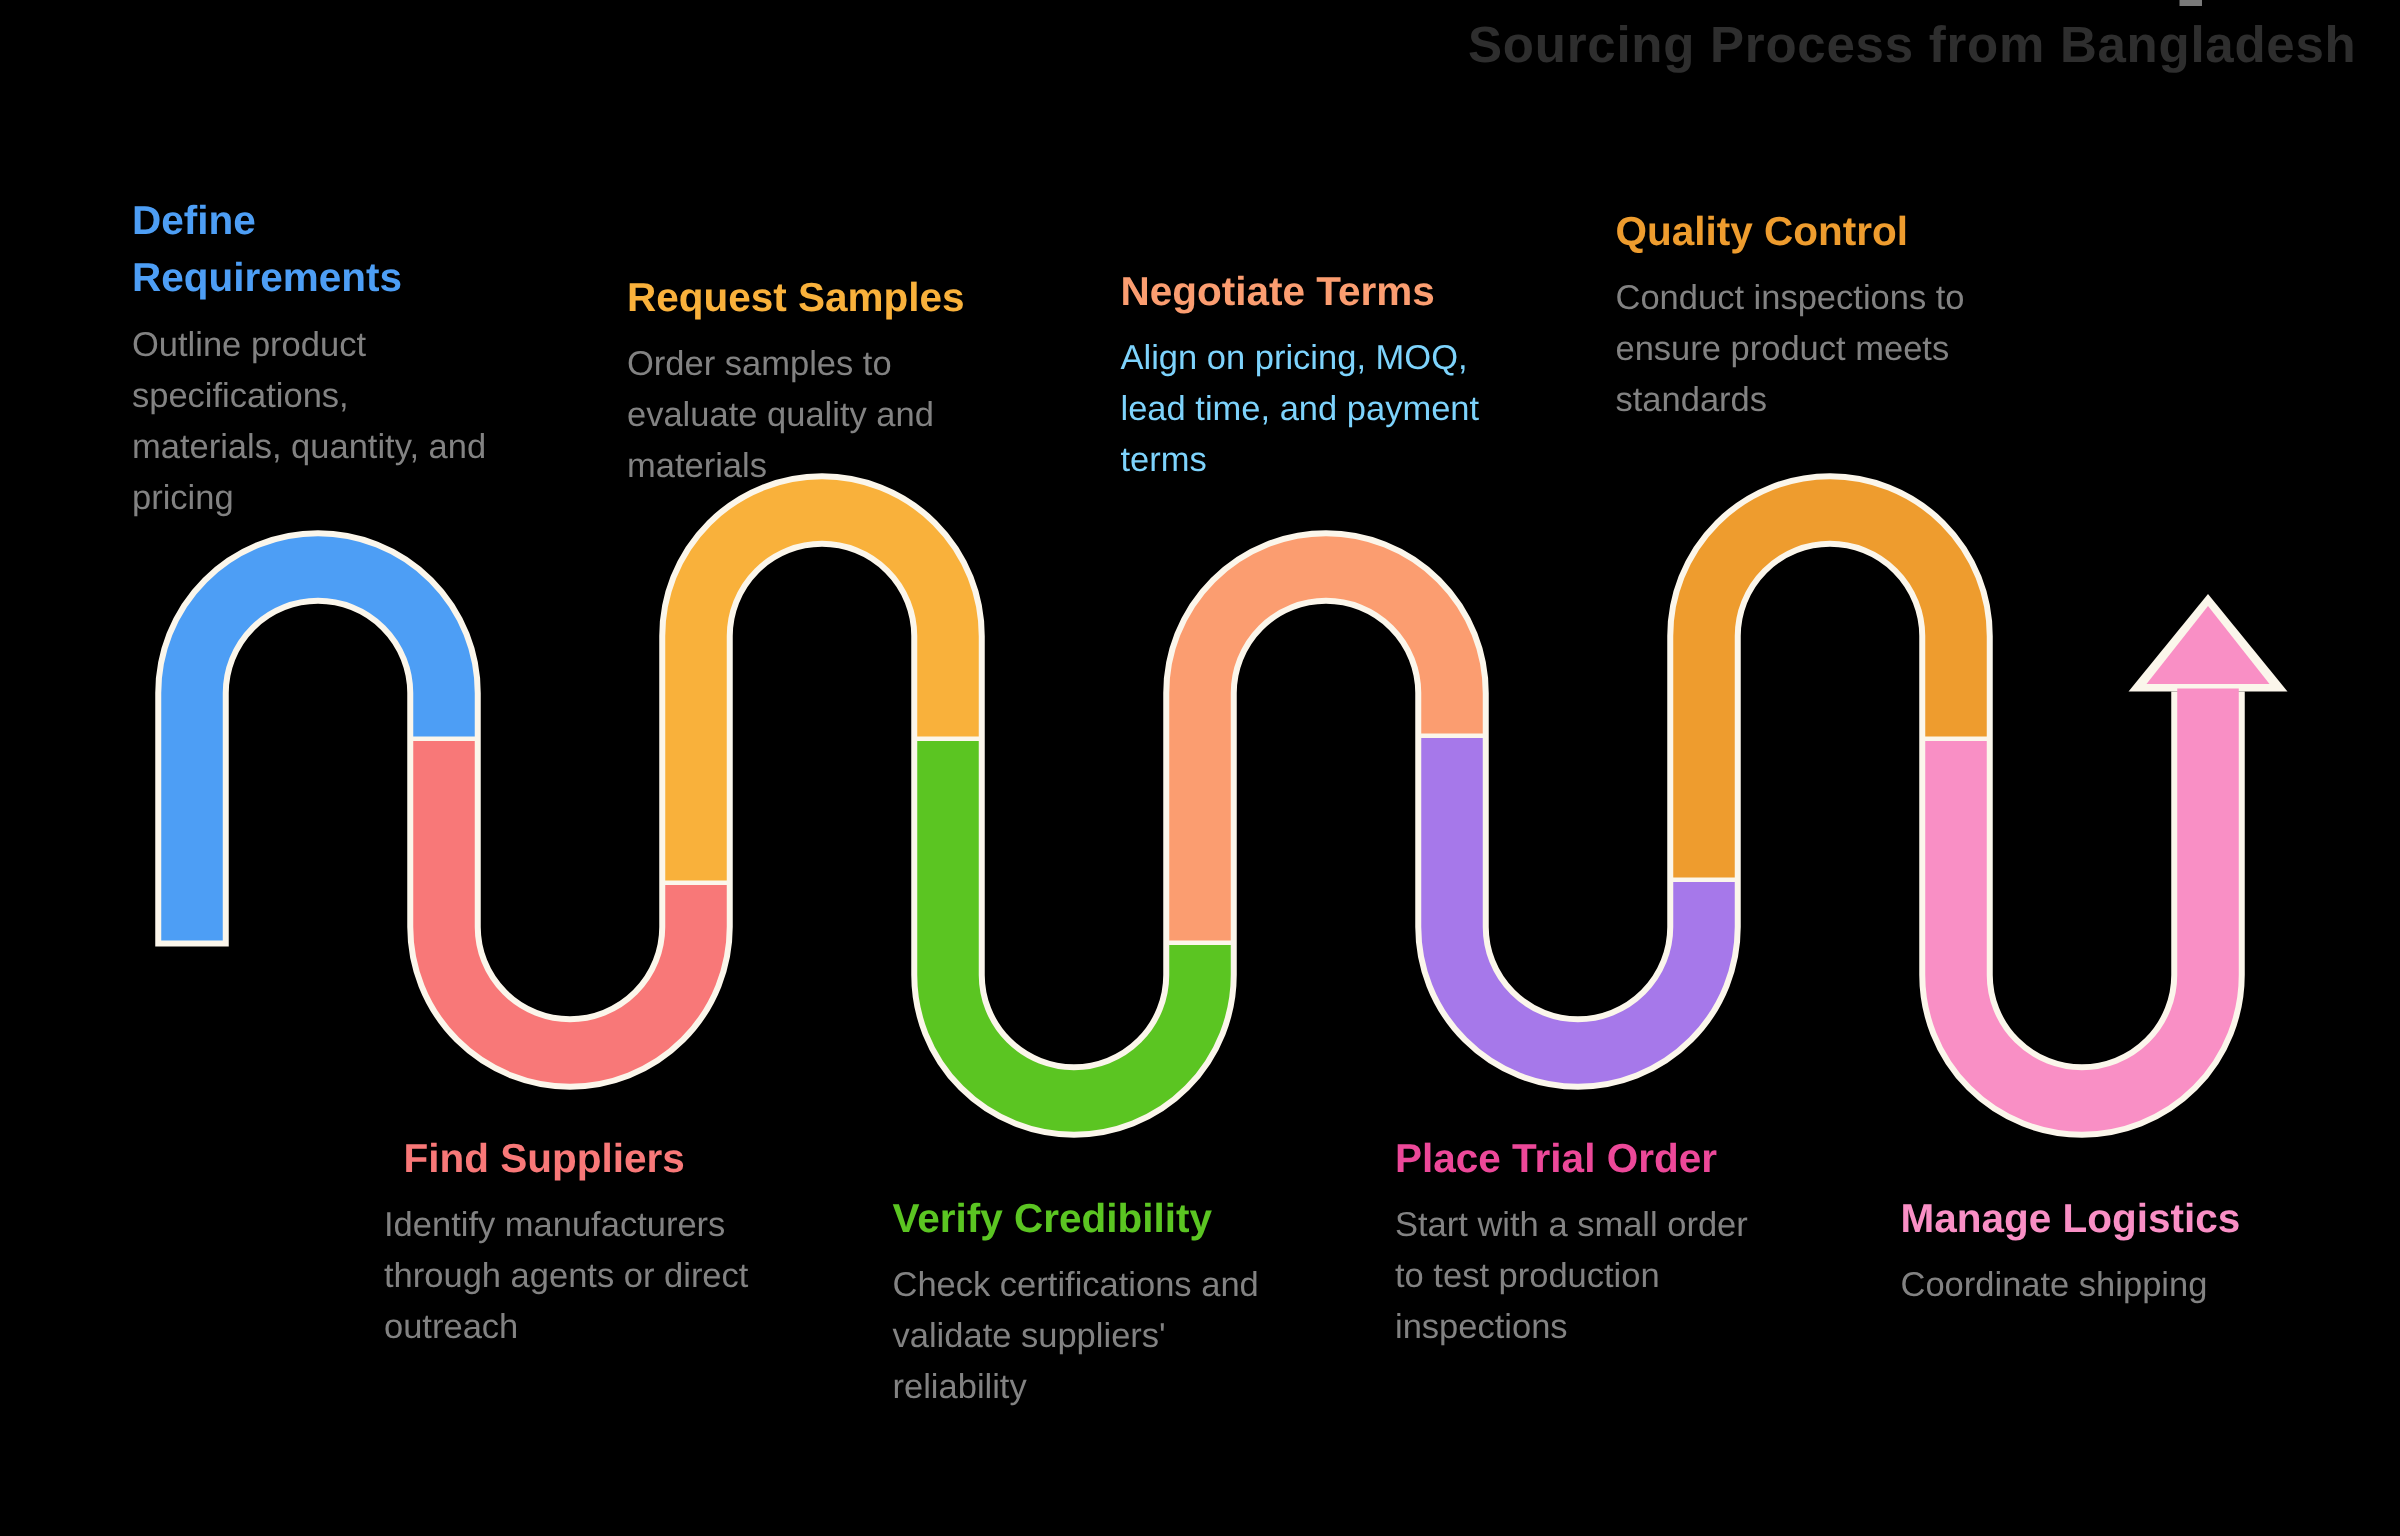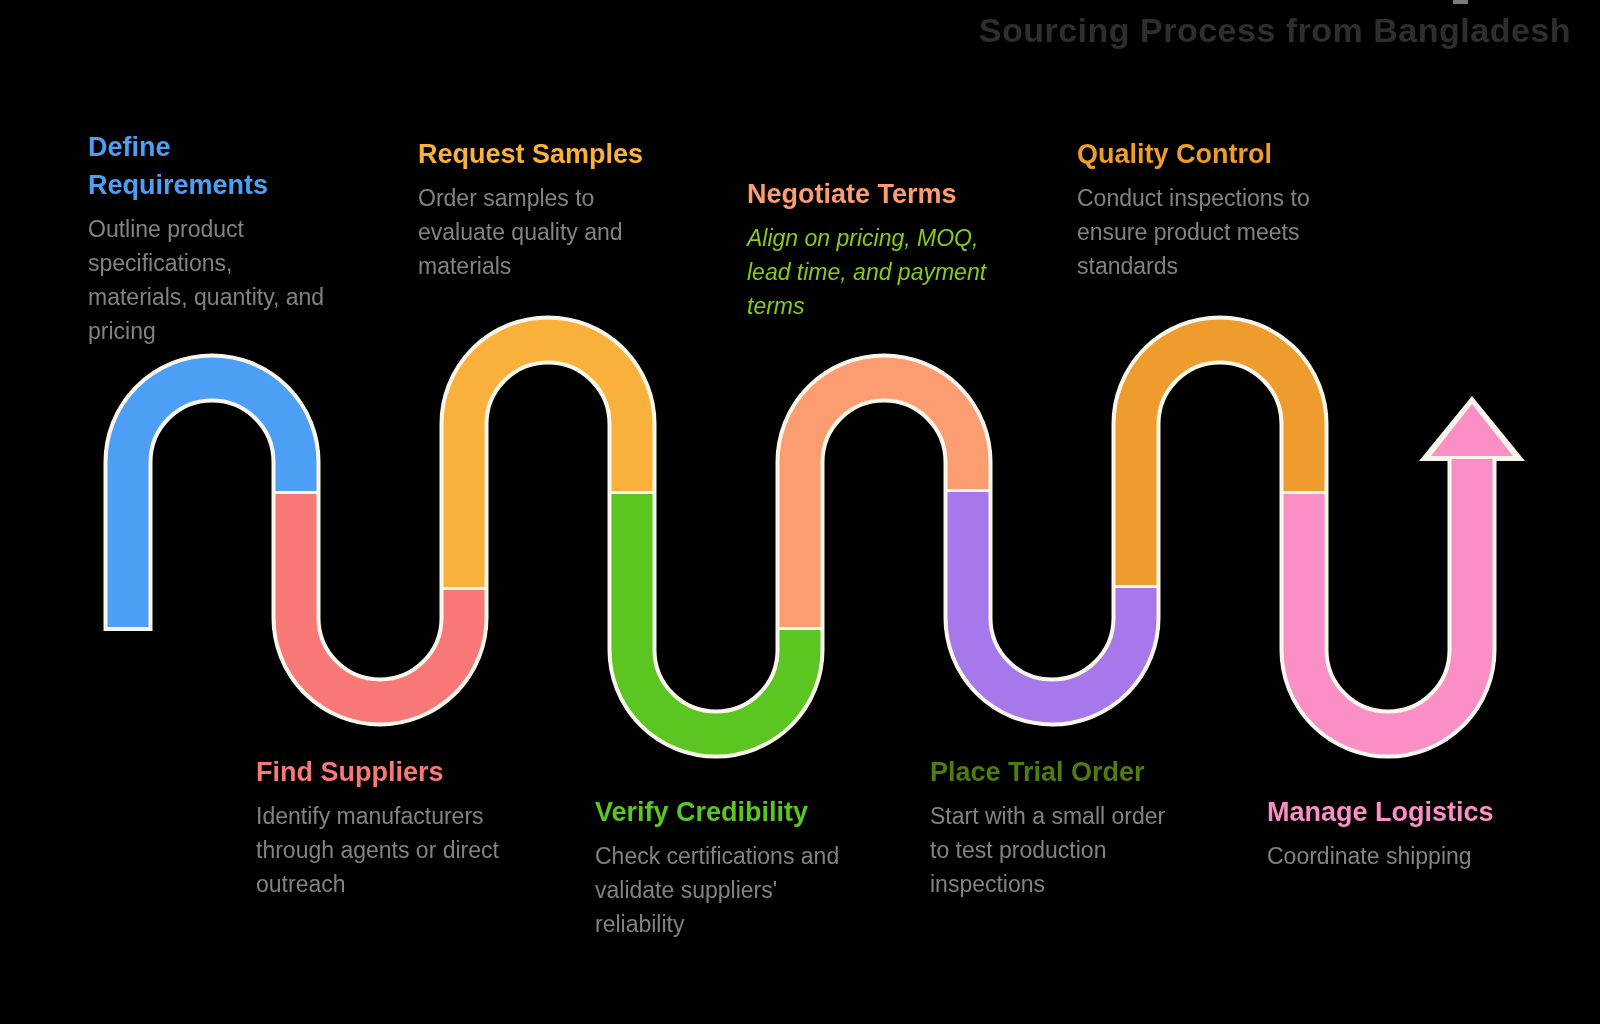--- a/index.html
+++ b/index.html
@@ -58,66 +58,66 @@
   <h2 style="color: rgb(77, 158, 245);">Define Requirements</h2>
   <div class="desc" style="color: rgb(130, 130, 130);">
     <div>Outline product</div>
     <div>specifications,</div>
     <div>materials, quantity, and</div>
     <div>pricing</div>
   </div>
 </div>
 
 <div class="step pos-request">
-  <h2 style="color: rgb(249, 177, 59);">Request Samples</h2>
+  <h2 style="color: rgb(249, 177, 59); margin-top: 44px;">Request Samples</h2>
   <div class="desc" style="color: rgb(130, 130, 130);">
     <div>Order samples to</div>
     <div>evaluate quality and</div>
     <div>materials</div>
   </div>
 </div>
 
 <div class="step pos-negotiate">
   <h2 style="color: rgb(251, 157, 112);">Negotiate Terms</h2>
-  <div class="desc" style="color: #84cc16; font-style: italic;">
+  <div class="desc" style="color: #7dd3fc;">
     <div>Align on pricing, MOQ,</div>
     <div>lead time, and payment</div>
     <div>terms</div>
   </div>
 </div>
 
 <div class="step pos-quality">
   <h2 style="color: rgb(238, 156, 46);">Quality Control</h2>
   <div class="desc" style="color: rgb(130, 130, 130);">
     <div>Conduct inspections to</div>
     <div>ensure product meets</div>
     <div>standards</div>
   </div>
 </div>
 
 <div class="step pos-find">
-  <h2 style="color: rgb(248, 120, 120);">Find Suppliers</h2>
+  <h2 style="color: rgb(248, 120, 120); margin-left: 13px;">Find Suppliers</h2>
   <div class="desc" style="color: rgb(130, 130, 130);">
     <div>Identify manufacturers</div>
     <div>through agents or direct</div>
     <div>outreach</div>
   </div>
 </div>
 
 <div class="step pos-verify">
   <h2 style="color: rgb(91, 197, 34);">Verify Credibility</h2>
   <div class="desc" style="color: rgb(130, 130, 130);">
     <div>Check certifications and</div>
     <div>validate suppliers'</div>
     <div>reliability</div>
   </div>
 </div>
 
 <div class="step pos-trial">
-  <h2 style="color: #4d7c0f;">Place Trial Order</h2>
+  <h2 style="color: #ec4899;">Place Trial Order</h2>
   <div class="desc" style="color: rgb(130, 130, 130);">
     <div>Start with a small order</div>
     <div>to test production</div>
     <div>inspections</div>
   </div>
 </div>
 
 <div class="step pos-logistics">
   <h2 style="color: rgb(249, 143, 197);">Manage Logistics</h2>
   <div class="desc" style="color: rgb(130, 130, 130);">

